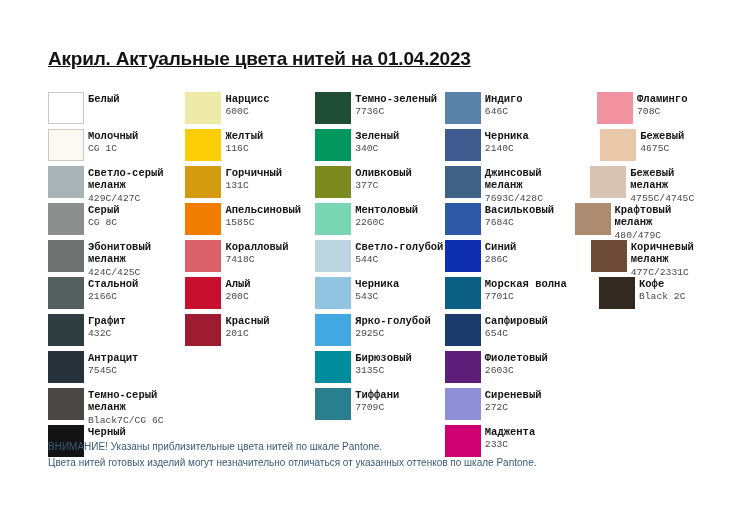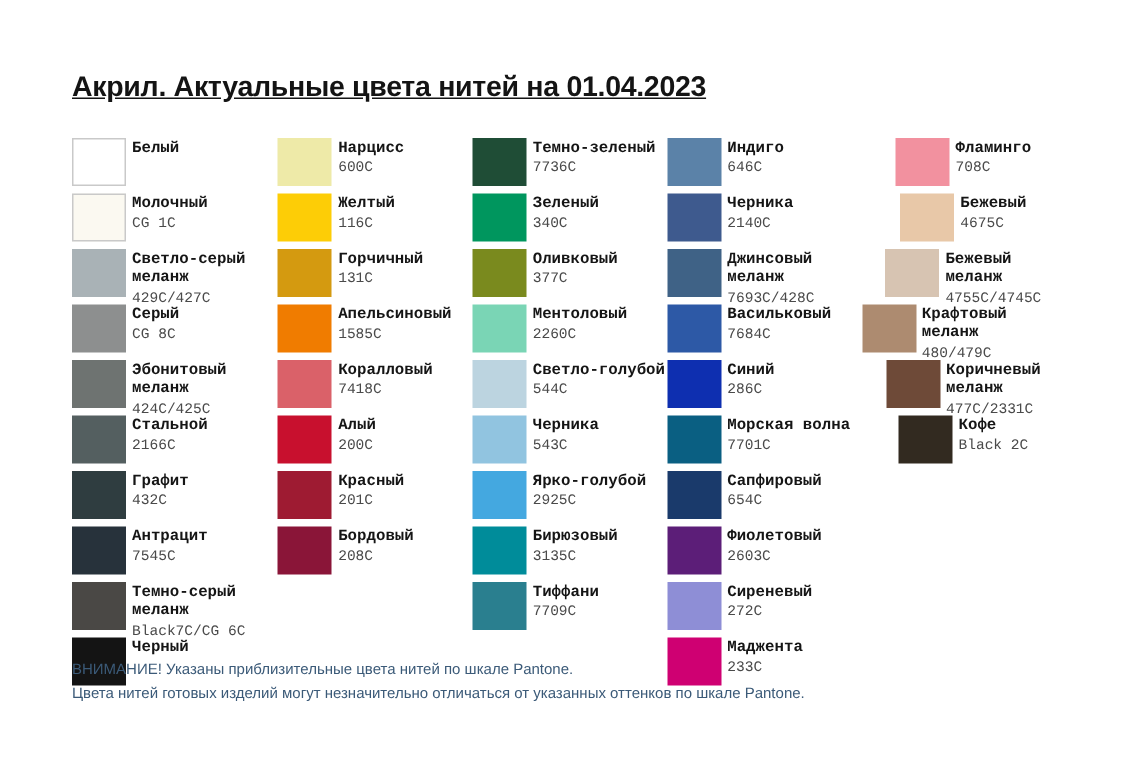--- a/index.html
+++ b/index.html
@@ -212,27 +212,20 @@
             <div class="code">200C</div>
           </div>
         </div>
         <div class="swatch-row">
           <div class="chip" style="background: rgb(158, 27, 50);"></div>
           <div class="labels">
             <div class="name">Красный</div>
             <div class="code">201C</div>
           </div>
         </div>
-        <div class="swatch-row">
-          <div class="chip" style="background: rgb(138, 21, 56);"></div>
-          <div class="labels">
-            <div class="name">Бордовый</div>
-            <div class="code">208C</div>
-          </div>
-        </div>
       </div>
     <div class="column col-2">
         <div class="swatch-row">
           <div class="chip" style="background: rgb(31, 77, 54);"></div>
           <div class="labels">
             <div class="name">Темно-зеленый</div>
             <div class="code">7736C</div>
           </div>
         </div>
         <div class="swatch-row">

